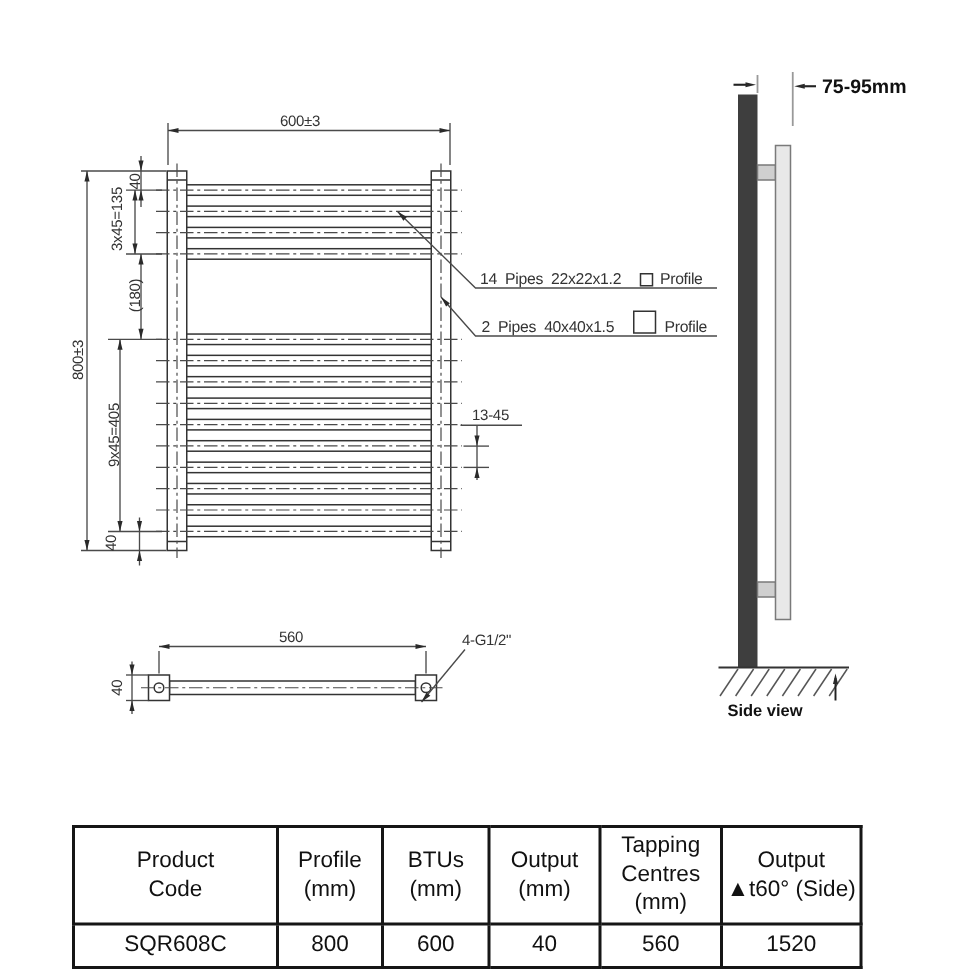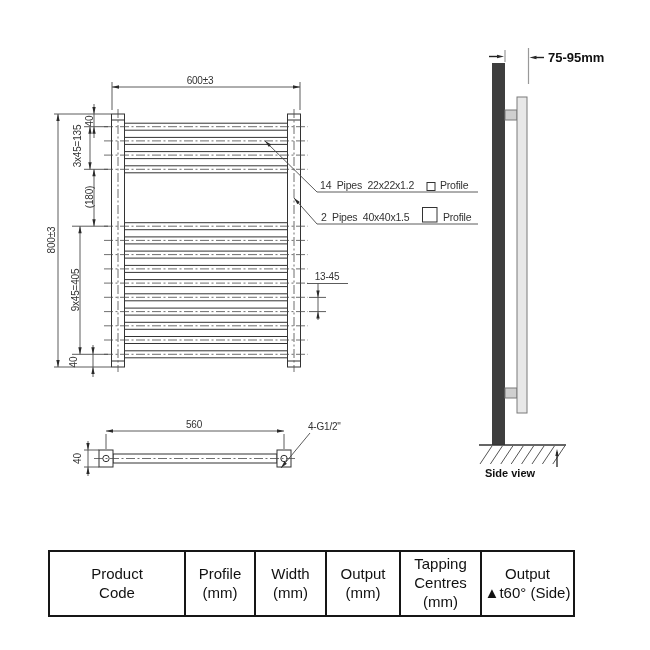--- a/index.html
+++ b/index.html
@@ -224,25 +224,33 @@
       <col style="width:74px">
         <col style="width:81px">
         <col style="width:93px">
     </colgroup>
     <tbody>
         <tr class="hdr">
       <td>Product
 Code</td>
       <td>Profile
 (mm)</td>
-      <td>Width
+      <td>BTUs
 (mm)</td>
       <td>Output
 (mm)</td>
       <td>Tapping
 Centres
 (mm)</td>
       <td>Output
 ▲t60° (Side)</td>
+    </tr>
+    <tr class="val">
+      <td>SQR608C</td>
+      <td>800</td>
+      <td>600</td>
+      <td>40</td>
+      <td>560</td>
+      <td>1520</td>
     </tr>
   </tbody>
     </table>
 </div>
 
 </body></html>

